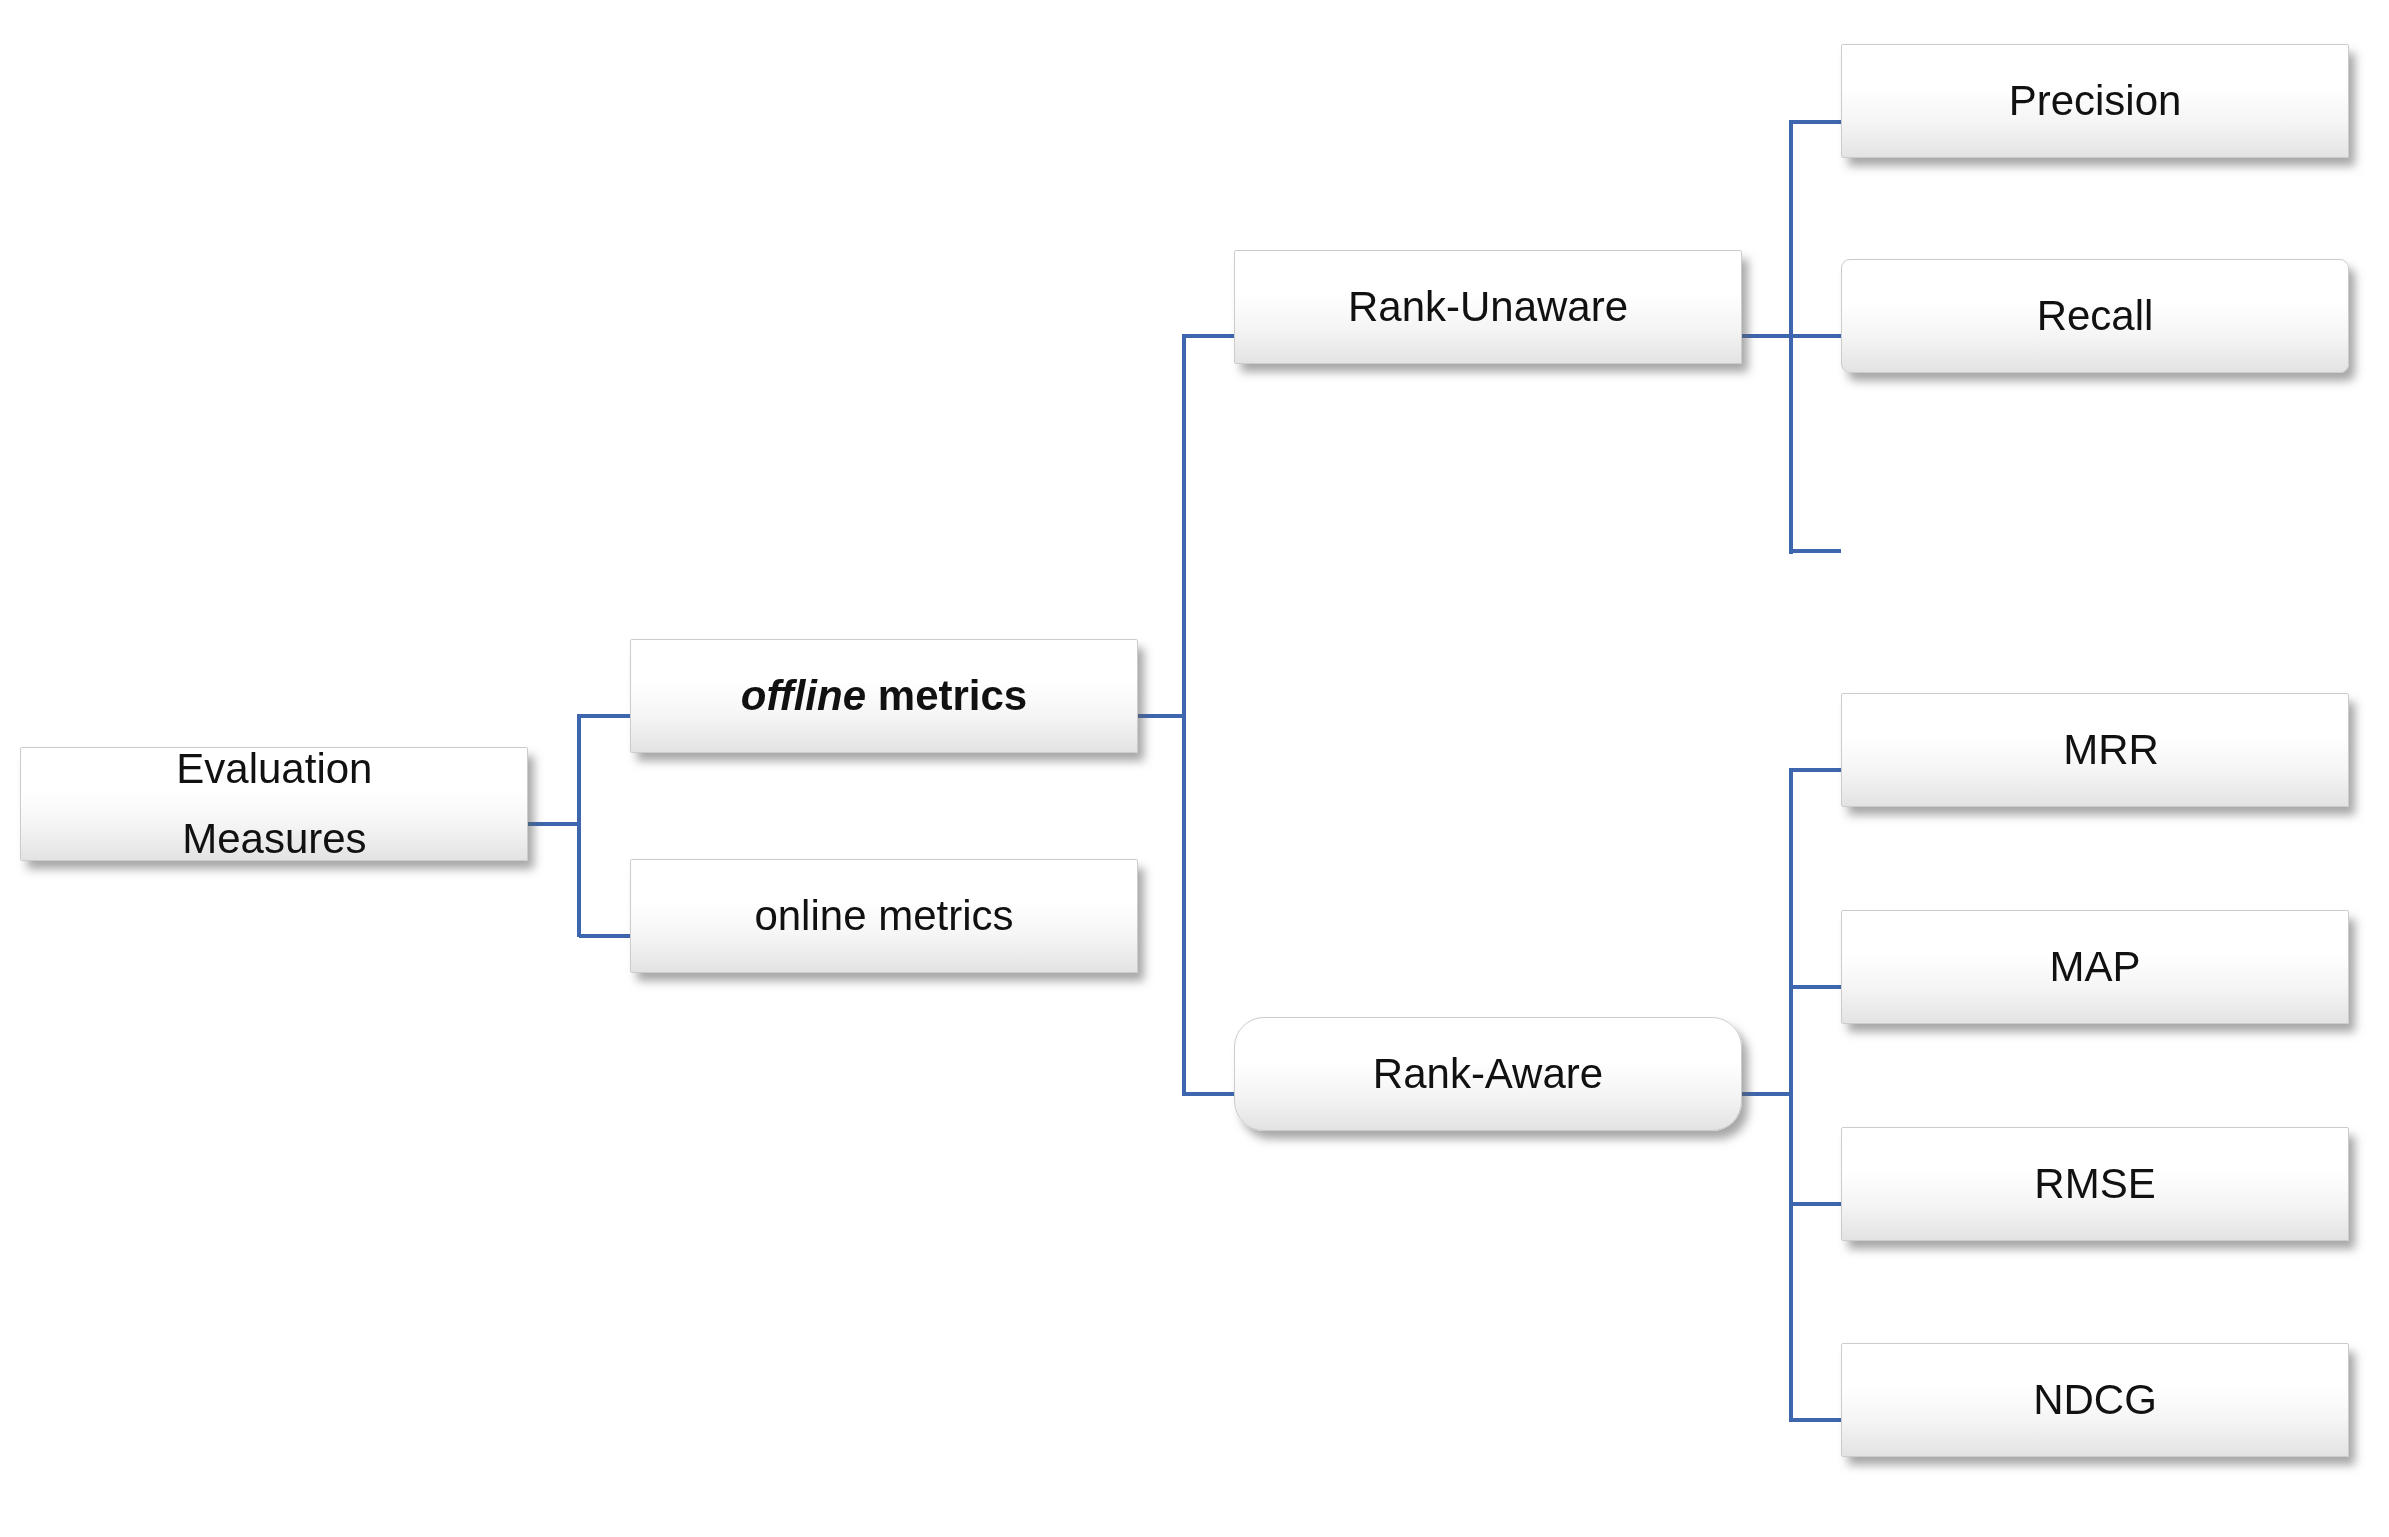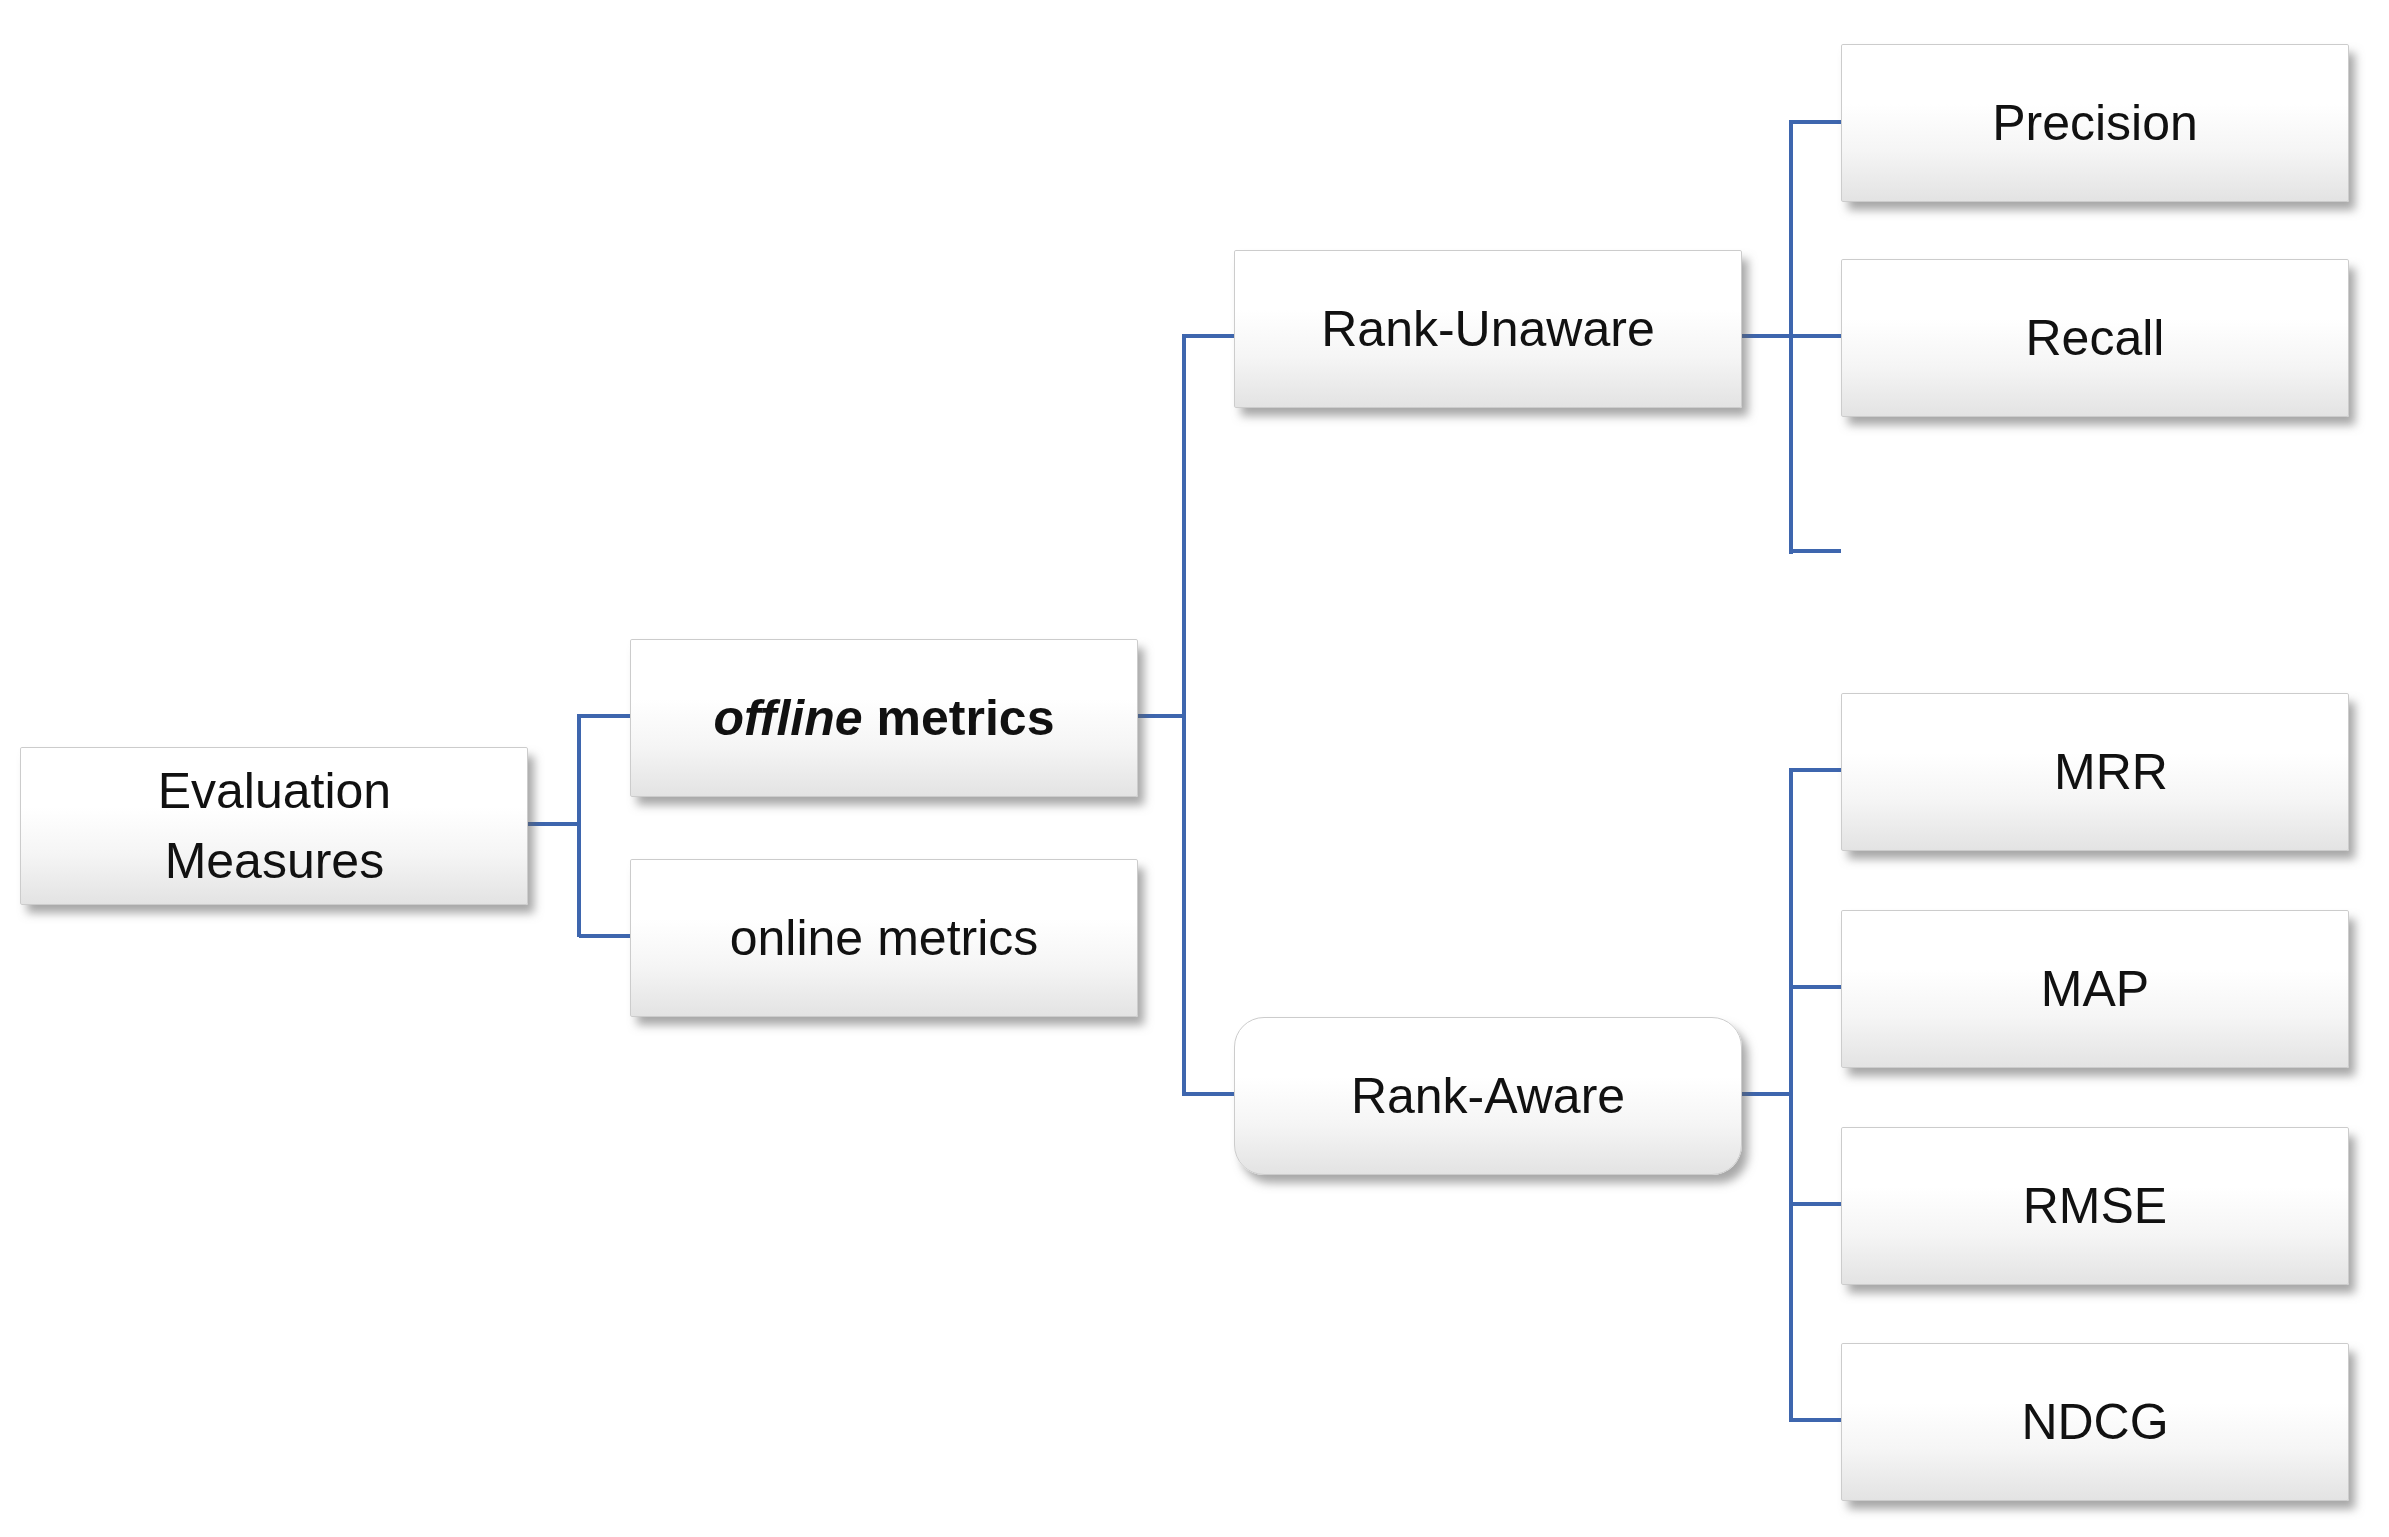--- a/index.html
+++ b/index.html
@@ -14,30 +14,30 @@
   html,body{margin:0;padding:0;background:var(--background);}
   #canvas{
     position:relative;
     width:2389px;height:1537px;
     background:var(--background);
     font-family:"Liberation Sans","DejaVu Sans",sans-serif;
     overflow:hidden;
   }
   .node{
     position:absolute;
-    width:508px;height:158px;
+    width:508px;height:114px;
     box-sizing:border-box;
     border:1.9px solid var(--box_border);
     border-radius:1.9px;
     background:linear-gradient(180deg,var(--box_gradient_top) 0%,var(--box_gradient_top) 38%,var(--box_gradient_mid) 68%,var(--box_gradient_bottom) 100%);
     box-shadow:6.5px 8.3px 9.3px -0.9px rgba(95,95,95,0.55);
     display:flex;align-items:center;justify-content:center;
     text-align:center;
     color:var(--text_color);
-    font-size:50px;
+    font-size:42px;
     line-height:70px;
   }
   .node .stack span{display:block;}
   .em-bold-italic{font-weight:bold;font-style:italic;}
   .bold{font-weight:bold;margin-left:0.28em;}
   .italic{}
   .regular{margin-left:0.28em;}
   .conn{position:absolute;background:var(--connector_blue);}
   .h{height:3.7px;}
   .v{width:3.7px;}
@@ -91,21 +91,21 @@
   <div class="node" style="left:1234px;top:250px;">
     <span>Rank-Unaware</span>
   </div>
   <div class="node" style="left:1234px;top:1017px;border-radius:30px;">
     <span>Rank-Aware</span>
   </div>
 
   <div class="node" style="left:1841px;top:44px;">
     <span>Precision</span>
   </div>
-  <div class="node" style="left:1841px;top:259px;">
+  <div class="node" style="left:1841px;top:259px;border-radius:9px;">
     <span>Recall</span>
   </div>
   <div class="node" style="left:1841px;top:693px;padding-left:32px;">
     <span>MRR</span>
   </div>
   <div class="node" style="left:1841px;top:910px;">
     <span>MAP</span>
   </div>
   <div class="node" style="left:1841px;top:1343px;">
     <span>NDCG</span>

